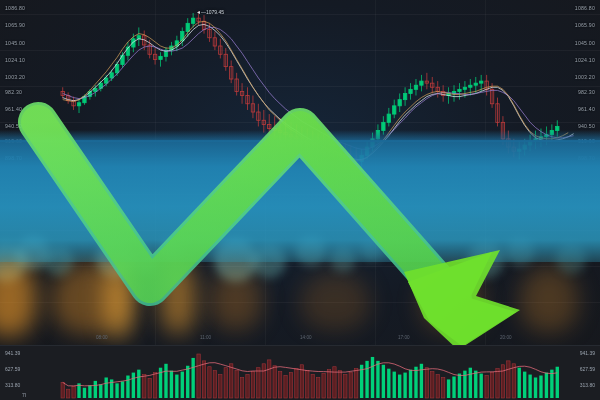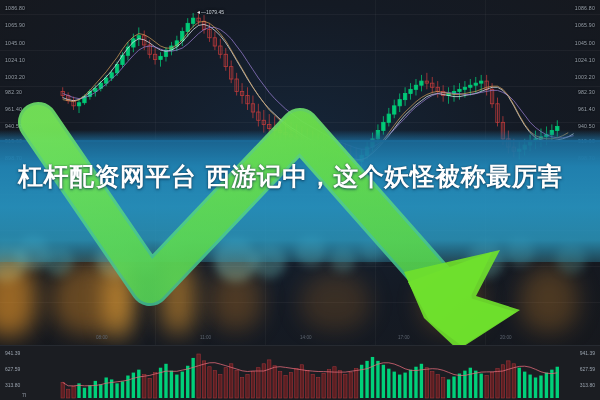--- a/index.html
+++ b/index.html
@@ -339,21 +339,20 @@
     </defs>
 
     <path d="M 38,122 L 150,286 L 300,128 L 452,300" fill="none" stroke="url(#gArrowTeal)" stroke-width="40" stroke-linecap="round" stroke-linejoin="round" opacity="0.95"></path>
     <path d="M 38,122 L 150,286 L 300,128 L 452,300" fill="none" stroke="url(#gArrow)" stroke-width="34" stroke-linecap="round" stroke-linejoin="round" opacity="0.55"></path>
 
     <path d="M 408,282 L 492,252 L 470,298 L 516,312 L 462,346 L 430,322 Z" fill="url(#gArrow)"></path>
     <path d="M 404,272 L 500,250 L 476,296 L 520,310 L 458,350 L 424,318 Z" fill="#6fe02c" opacity="0.92"></path>
   </svg>
 
   <div class="headline">
-    <span class="l1">杠杆配资网平台 西游记中，这个妖怪被称最厉害</span>
   </div>
 
   <div class="volume-panel">
     <svg class="layer" id="vol-svg" width="600" height="55">
         <rect x="61.03260869565218" y="36.36354752015637" width="3.369565217391304" height="15.636452479843635" fill="#5c1f22" stroke="#9c3238" stroke-width="0.6"></rect>
         <rect x="66.46739130434783" y="43.20449548008796" width="3.369565217391304" height="8.795504519912045" fill="#5c1f22" stroke="#9c3238" stroke-width="0.6"></rect>
         <rect x="71.90217391304347" y="40.27266064011727" width="3.369565217391304" height="11.727339359882727" fill="#5c1f22" stroke="#9c3238" stroke-width="0.6"></rect>
         <rect x="77.33695652173913" y="37.34082580014659" width="3.369565217391304" height="14.659174199853409" fill="#00d07a" stroke="none" stroke-width="0.6"></rect>
         <rect x="82.77173913043478" y="41.73857806010261" width="3.369565217391304" height="10.261421939897387" fill="#00d07a" stroke="none" stroke-width="0.6"></rect>
         <rect x="88.20652173913044" y="39.29538236012704" width="3.369565217391304" height="12.704617639872955" fill="#00d07a" stroke="none" stroke-width="0.6"></rect>

